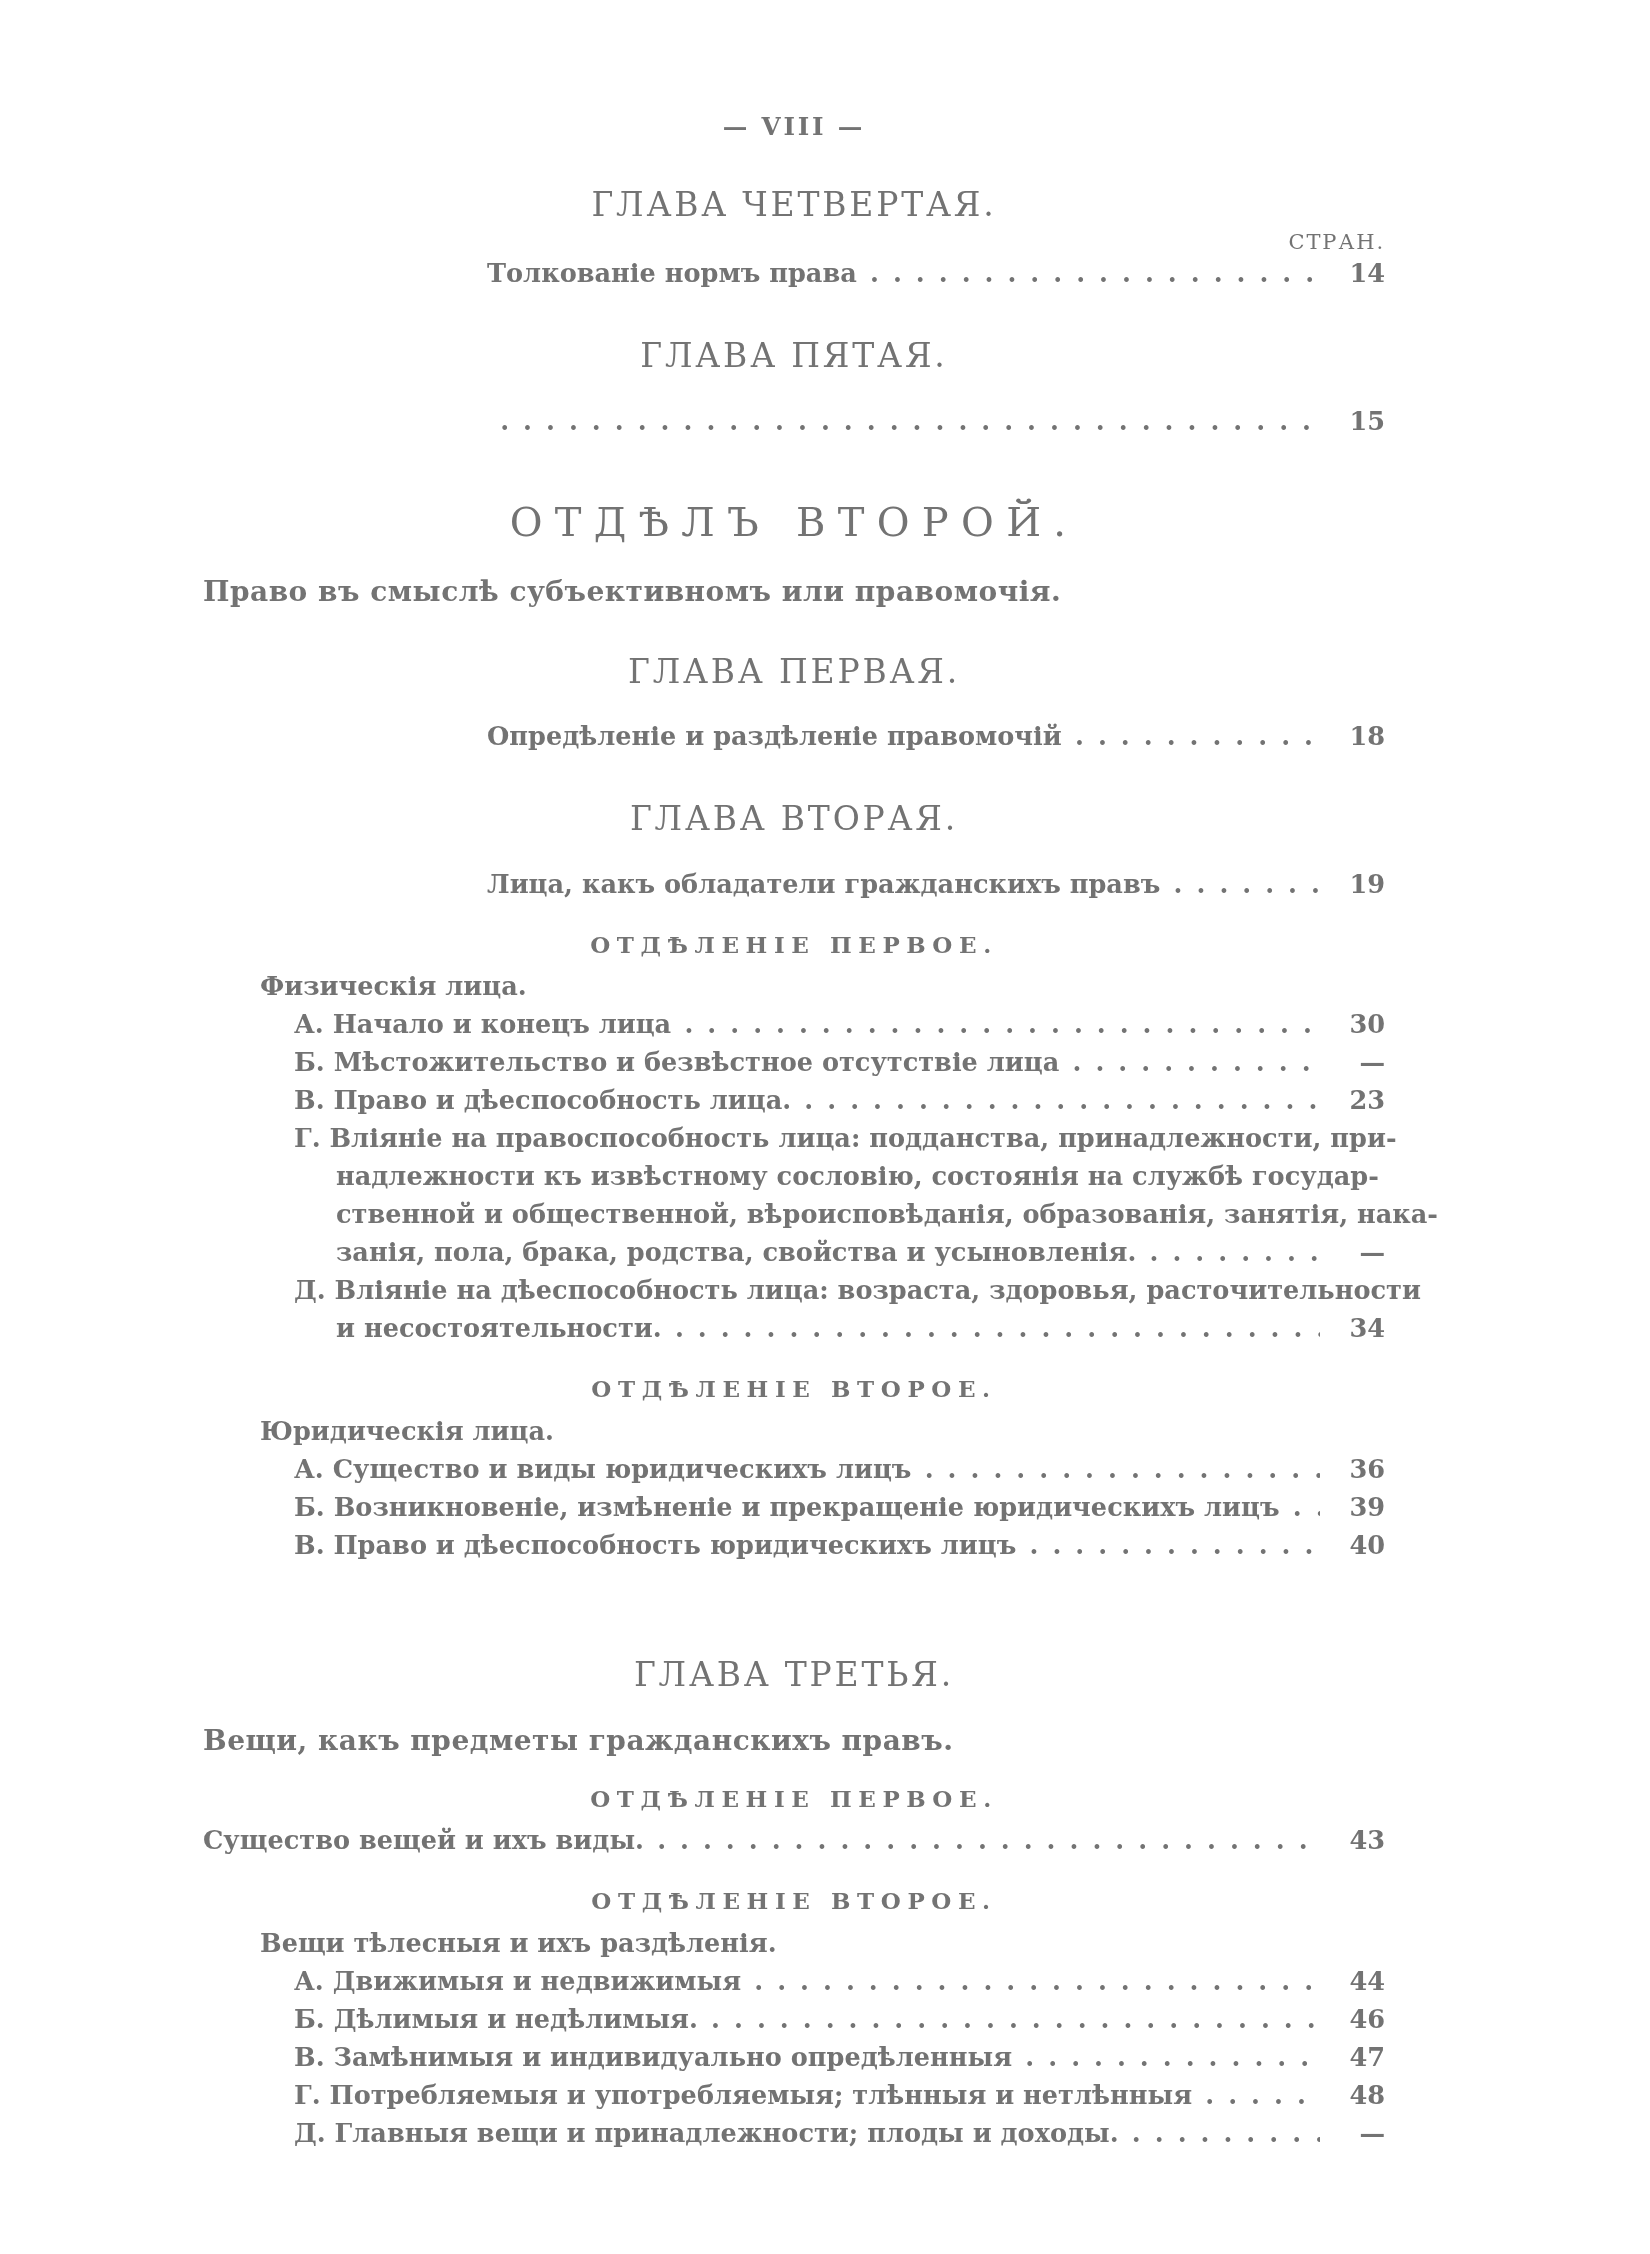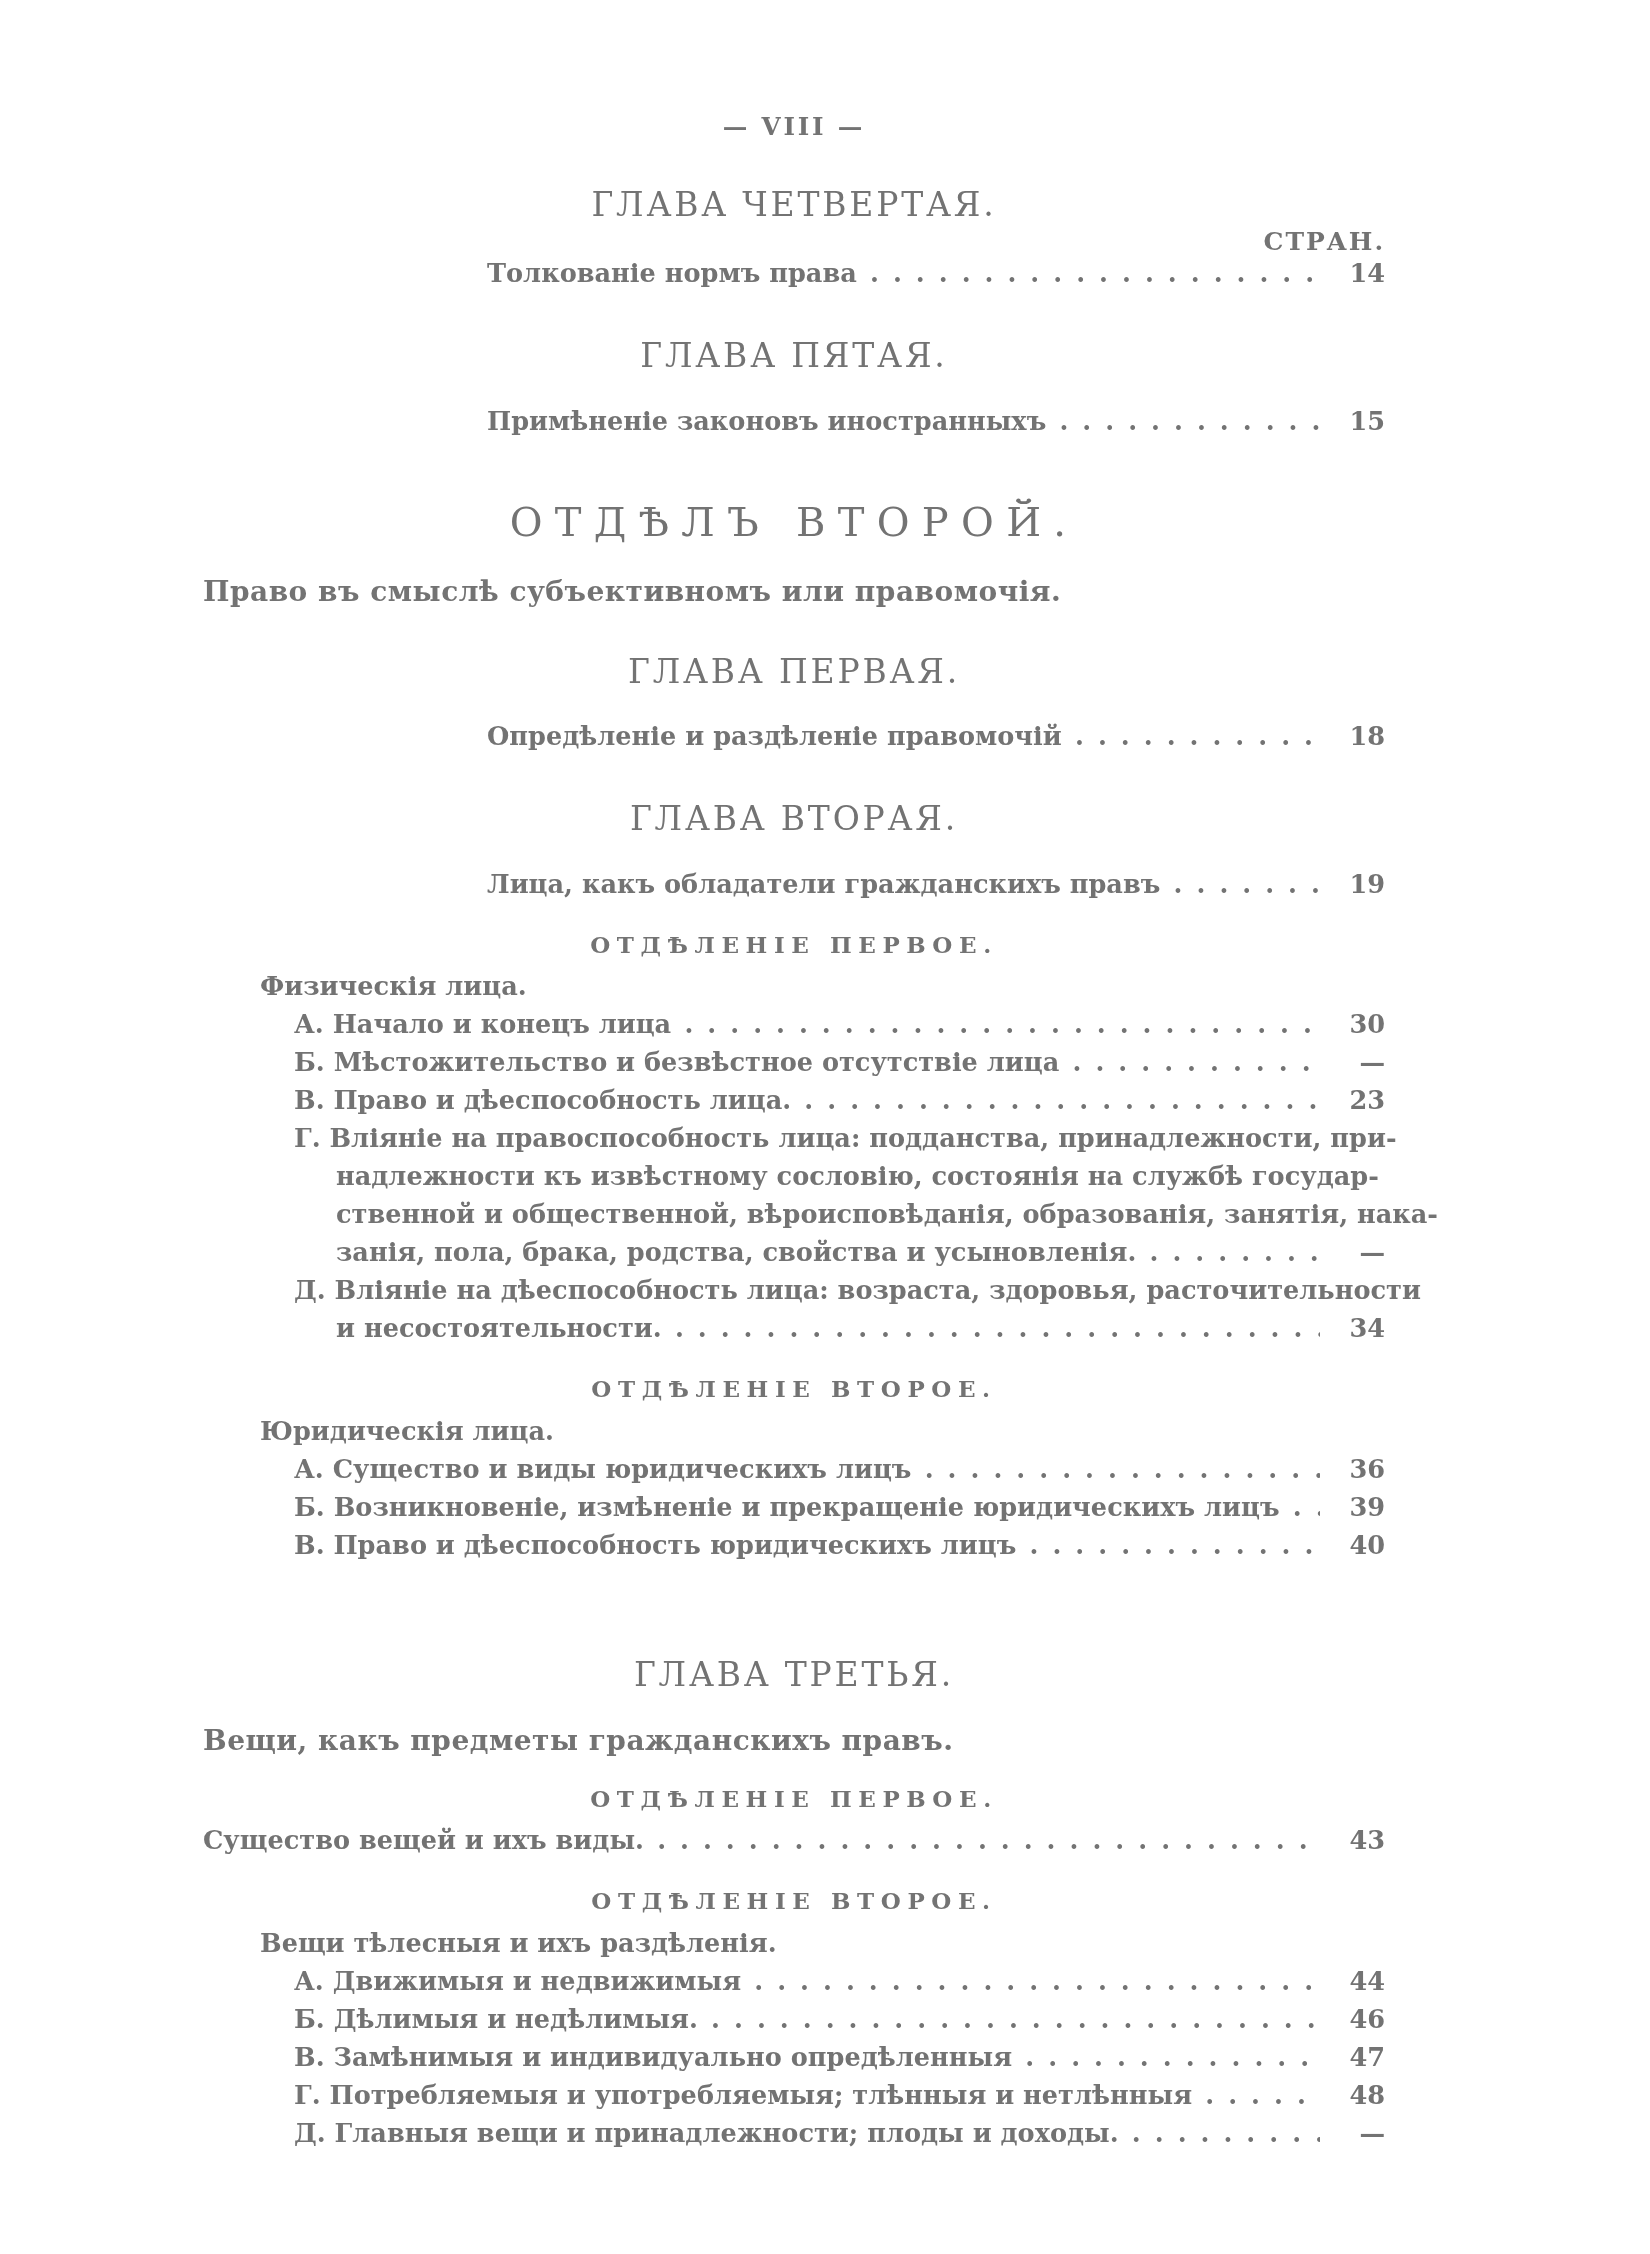--- a/index.html
+++ b/index.html
@@ -61,22 +61,22 @@
   }
   .label {
     font-size: 25.6px;
     font-weight: 700;
     line-height: 38px;
     padding-left: 57px;
     white-space: nowrap;
   }
   .pages-label {
     text-align: right;
-    font-size: 25px;
-    font-weight: 700;
+    font-size: 21px;
+    font-weight: 400;
     letter-spacing: 1.9px;
     margin-top: -21px;
     line-height: 24.6px;
   }
   .entry {
     font-size: 25.6px;
     font-weight: 700;
     line-height: 38px;
   }
   .entry.ind-item { padding-left: 91px; }
@@ -112,21 +112,20 @@
       <div class="entry ind-chapter">
         <div class="entry-line last">
           <span class="entry-text">Толкованіе нормъ права</span>
           <span class="leader">..........................................................................................</span>
           <span class="pagenum">14</span>
         </div>
       </div>
       <div class="chapter">ГЛАВА ПЯТАЯ.</div>
       <div class="entry ind-chapter">
         <div class="entry-line last">
-          <span class="entry-text">Примѣненіе законовъ иностранныхъ</span>
           <span class="leader">..........................................................................................</span>
           <span class="pagenum">15</span>
         </div>
       </div>
       <div class="part">ОТДѢЛЪ ВТОРОЙ.</div>
       <div class="subtitle">Право въ смыслѣ субъективномъ или правомочія.</div>
       <div class="chapter">ГЛАВА ПЕРВАЯ.</div>
       <div class="entry ind-chapter">
         <div class="entry-line last">
           <span class="entry-text">Опредѣленіе и раздѣленіе правомочій</span>

